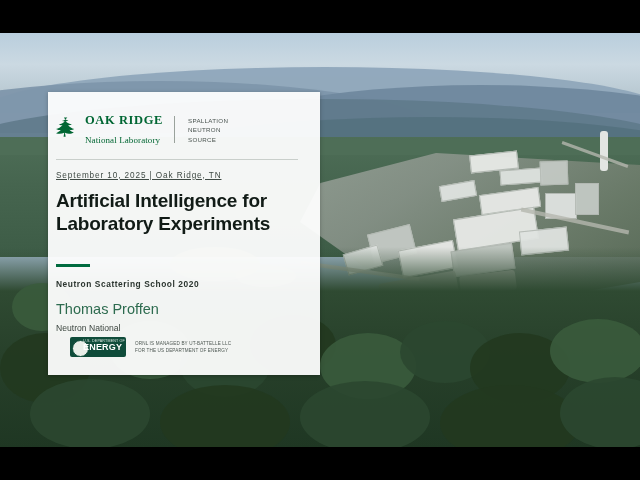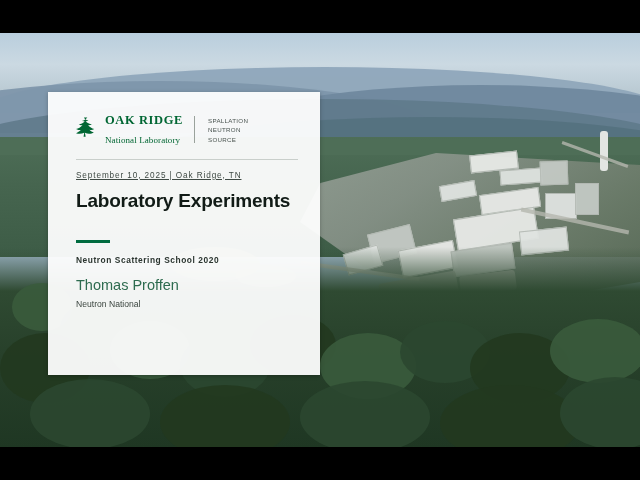--- a/index.html
+++ b/index.html
@@ -138,21 +138,21 @@
     position: absolute;
     left: 48px;
     top: 92px;
     width: 272px;
     height: 283px;
     background: rgba(255,255,255,0.94);
     z-index: 30;
     box-shadow: 0 1px 4px rgba(0,0,0,0.25);
   }
   .card-inner {
-    padding: 22px 22px 0 28px;
+    padding: 22px 22px 0 8px;
   }
 
   
   .logo-row {
     display: flex;
     align-items: flex-start;
     gap: 7px;
   }
   .leaf {
     width: 22px;
@@ -360,26 +360,38 @@
           <div>NEUTRON</div>
           <div>SOURCE</div>
         </div>
       </div>
 
       <div class="hairline"></div>
 
       <div class="date-line">September 10, 2025  |  Oak Ridge, TN</div>
 
       <div class="talk-title">
+        <div>Artificial Intelligence for</div>
         <div>Laboratory Experiments</div>
       </div>
 
       <div class="green-rule"></div>
 
       <div class="event">Neutron Scattering School 2020</div>
       <div class="speaker">Thomas Proffen</div>
       <div class="affil">Neutron National</div>
     </div>
 
+    <div class="doe-row">
+      <div class="doe-seal">
+        <div class="seal-circle"></div>
+        <div class="doe-top">U.S. DEPARTMENT OF</div>
+        <div class="doe-main">ENERGY</div>
+      </div>
+      <div class="doe-note">
+        <div>ORNL IS MANAGED BY UT-BATTELLE LLC</div>
+        <div>FOR THE US DEPARTMENT OF ENERGY</div>
+      </div>
+    </div>
   </div>
 
   <div class="bar bottom"></div>
 </div>
 
 </body></html>

